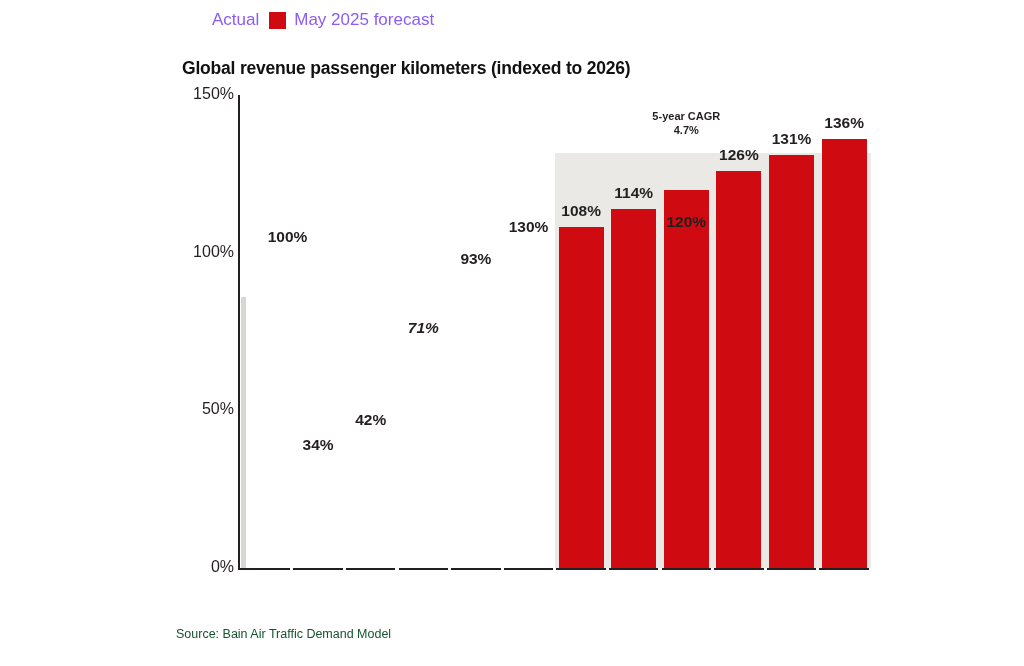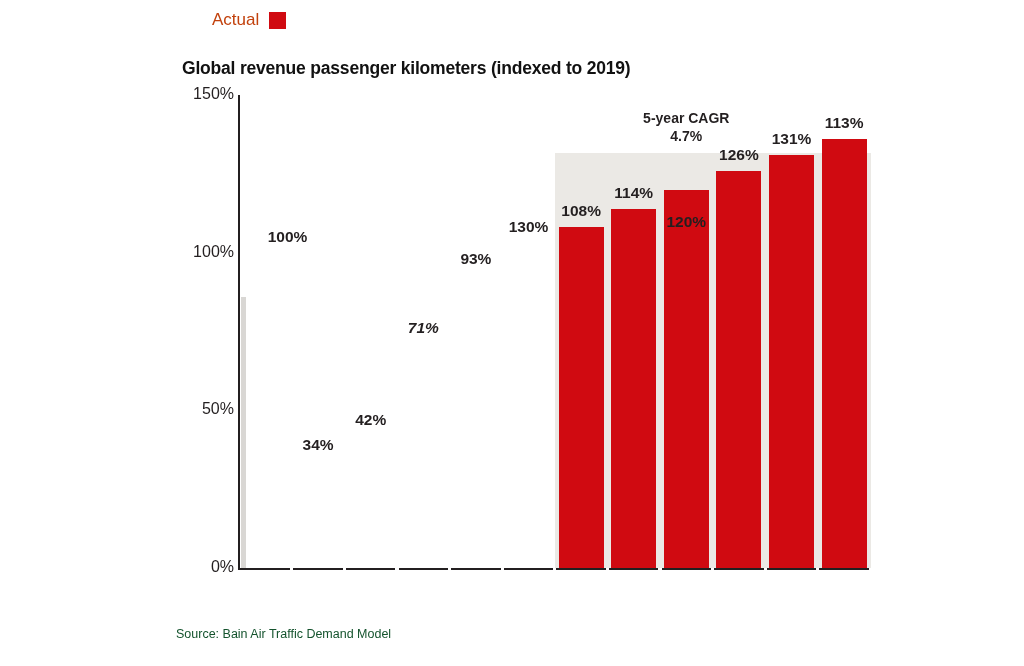--- a/index.html
+++ b/index.html
@@ -19,21 +19,21 @@
   
   #legend {
     position: absolute;
     left: 212px;
     top: 10px;
     display: flex;
     align-items: center;
     gap: 10px;
     font-size: 17px;
     font-weight: 400;
-    color: #c2410c;
+    color: #8b5cf6;
   }
   #legend .legend-entry {
     display: flex;
     align-items: center;
     gap: 8px;
     white-space: nowrap;
   }
   #legend .swatch {
     width: 17px;
     height: 17px;
@@ -98,21 +98,21 @@
     font-size: 15.5px;
     font-weight: bold;
     color: #231f20;
     text-align: center;
     white-space: nowrap;
   }
 
   #cagr-note {
     position: absolute;
     text-align: center;
-    font-size: 14px;
+    font-size: 11px;
     font-weight: bold;
     color: #231f20;
     line-height: 1.25;
     white-space: nowrap;
   }
 
   #source-note {
     position: absolute;
     left: 176px;
     top: 627px;
@@ -123,24 +123,25 @@
 </style>
 </head>
 <body>
 
 <div id="legend">
   <span class="legend-entry">
     <span>Actual</span>
   </span>
   <span class="legend-entry">
     <span class="swatch" style="background: rgb(208, 10, 17);"></span>
+    <span>May 2025 forecast</span>
   </span>
 </div>
 
-<div id="chart-title">Global revenue passenger kilometers (indexed to 2019)</div>
+<div id="chart-title">Global revenue passenger kilometers (indexed to 2026)</div>
 
 <div id="plot">
   <div class="forecast-band" style="left: 554.8px; top: 153px; width: 315.8px; height: 415px;"></div>
   <div class="axis-y-line" style="left: 238px; top: 95px; height: 473px;"></div>
   <div id="x-axis-group">
       <div class="axis-x-seg" style="left: 240.7px; top: 568px; width: 49.6px;"></div>
       <div class="axis-x-seg" style="left: 293.3px; top: 568px; width: 49.6px;"></div>
       <div class="axis-x-seg" style="left: 345.9px; top: 568px; width: 49.6px;"></div>
       <div class="axis-x-seg" style="left: 398.5px; top: 568px; width: 49.6px;"></div>
       <div class="axis-x-seg" style="left: 451.1px; top: 568px; width: 49.6px;"></div>
@@ -173,21 +174,21 @@
       <div class="bar-label" style="width: 70px; left: 283.1px; top: 435.787px;">34%</div>
       <div class="bar-label" style="width: 70px; left: 335.7px; top: 410.56px;">42%</div>
       <div class="bar-label" style="width: 70px; left: 388.3px; top: 319.113px; font-style: italic;">71%</div>
       <div class="bar-label" style="width: 70px; left: 440.9px; top: 249.74px;">93%</div>
       <div class="bar-label" style="width: 70px; left: 493.5px; top: 218.207px;">130%</div>
       <div class="bar-label" style="width: 70px; left: 546.1px; top: 202.44px;">108%</div>
       <div class="bar-label" style="width: 70px; left: 598.7px; top: 183.52px;">114%</div>
       <div class="bar-label" style="width: 70px; left: 651.3px; top: 164.6px; margin-top: 48px;">120%</div>
       <div class="bar-label" style="width: 70px; left: 703.9px; top: 145.68px;">126%</div>
       <div class="bar-label" style="width: 70px; left: 756.5px; top: 129.913px;">131%</div>
-      <div class="bar-label" style="width: 70px; left: 809.1px; top: 114.147px;">113%</div>
+      <div class="bar-label" style="width: 70px; left: 809.1px; top: 114.147px;">136%</div>
     </div>
   <div id="xtick-group"></div>
 
   <div id="cagr-note" style="left: 626.3px; top: 110px; width: 120px;">
     <div>5-year CAGR</div>
     <div>4.7%</div>
   </div>
 </div>
 
 <div id="source-note">Source: Bain Air Traffic Demand Model</div>

